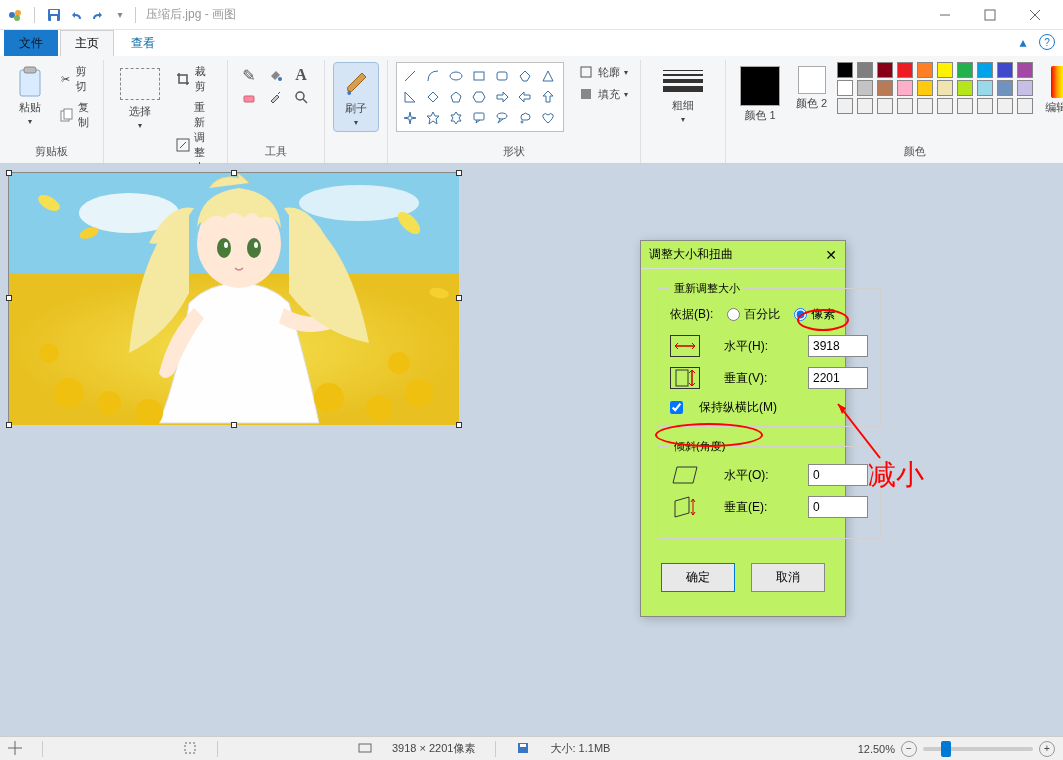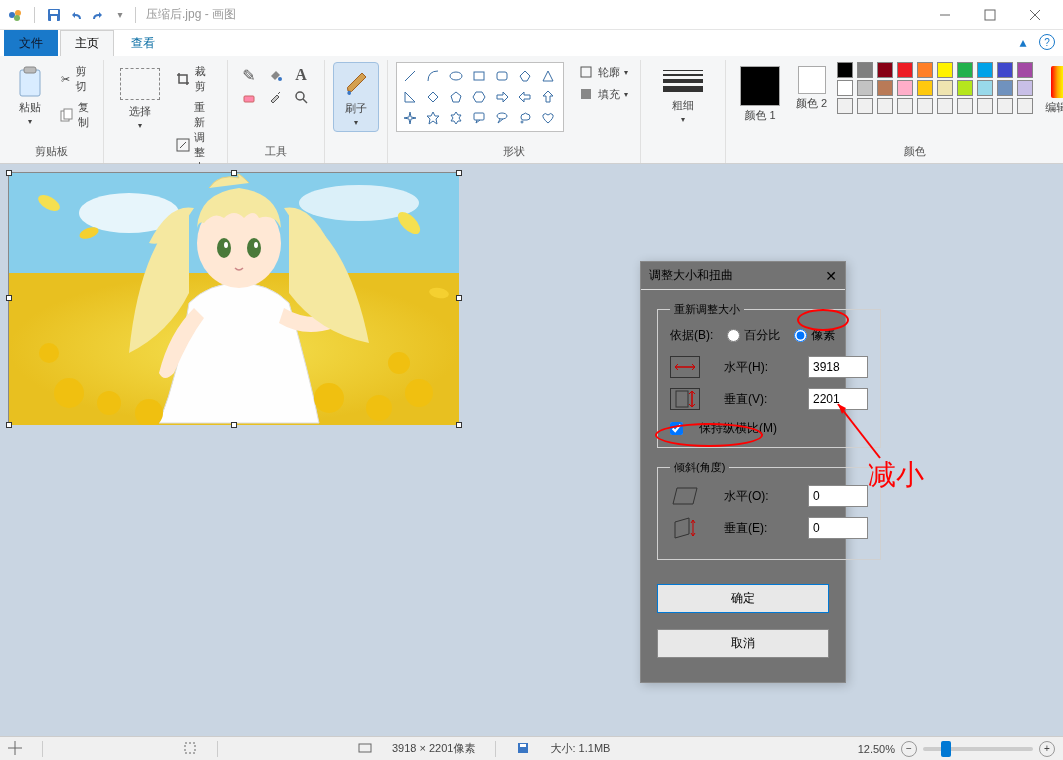--- a/index.html
+++ b/index.html
@@ -56,34 +56,34 @@
   .color-swatch { width: 16px; height: 16px; border: 1px solid #888; cursor: pointer; }
   
   .rainbow-icon { width: 32px; height: 32px; background: linear-gradient(90deg, red, orange, yellow, green, blue, violet); border-radius: 2px; }
   
   
   .canvas-area { position: absolute; top: 164px; left: 0; right: 0; bottom: 24px; background: #c9d5e2; overflow: hidden; }
   .canvas-img { position: absolute; top: 8px; left: 8px; width: 450px; height: 252px; background: linear-gradient(180deg, #87ceeb 0%, #87ceeb 35%, #f5e050 35%, #f0d030 100%); border: 1px solid #888; }
   .canvas-handle { position: absolute; width: 6px; height: 6px; background: #fff; border: 1px solid #333; }
   
   
-  .dialog { position: absolute; left: 640px; top: 240px; width: 206px; background: #737373; border: 1px solid #888; box-shadow: 2px 2px 10px rgba(0,0,0,.2); margin-top: 21px; }
+  .dialog { position: absolute; left: 640px; top: 240px; width: 206px; background: #bef264; border: 1px solid #888; box-shadow: 2px 2px 10px rgba(0,0,0,.2); }
   .dialog-title { height: 28px; display: flex; align-items: center; padding: 0 8px; font-size: 12px; border-bottom: 1px solid #ddd; }
   .dialog-close { margin-left: auto; cursor: pointer; font-size: 14px; }
   .dialog-body { padding: 12px 16px; font-size: 12px; }
   .fieldset { border: 1px solid #d0d0d0; padding: 10px 12px; margin-bottom: 12px; }
   .fieldset-legend { font-size: 11px; padding: 0 4px; }
   .radio-row { display: flex; align-items: center; gap: 14px; margin-bottom: 12px; }
   .radio-row label { display: flex; align-items: center; gap: 4px; cursor: pointer; }
   .input-row { display: flex; align-items: center; gap: 24px; margin-bottom: 10px; }
   .input-row .dim-icon { width: 30px; height: 22px; border: 1px solid #333; display: flex; align-items: center; justify-content: center; }
   .input-row label { width: 60px; }
   .input-row input[type=text] { width: 60px; border: 1px solid #888; padding: 3px 4px; font-size: 12px; }
   .checkbox-row { display: flex; align-items: center; gap: 16px; cursor: pointer; }
-  .dialog-buttons { display: flex; justify-content: center; gap: 16px; padding: 12px 0; flex-direction: column; }
+  .dialog-buttons { display: flex; justify-content: center; gap: 16px; padding: 12px 0; }
   .dialog-btn { padding: 5px 24px; border: 1px solid #888; background: #e8e8e8; cursor: pointer; font-size: 12px; }
   .dialog-btn.ok { border: 1px solid #0078d4; }
   
   
   .red-circle { position: absolute; border: 2px solid red; border-radius: 50%; pointer-events: none; }
   .red-text { position: absolute; color: red; font-size: 28px; font-family: "SimSun", serif; pointer-events: none; }
   .red-arrow { position: absolute; pointer-events: none; }
   
   
   .statusbar { position: absolute; bottom: 0; left: 0; right: 0; height: 24px; background: #f0f0f0; border-top: 1px solid #ccc; display: flex; align-items: center; font-size: 11px; color: #444; padding: 0 8px; gap: 20px; }

